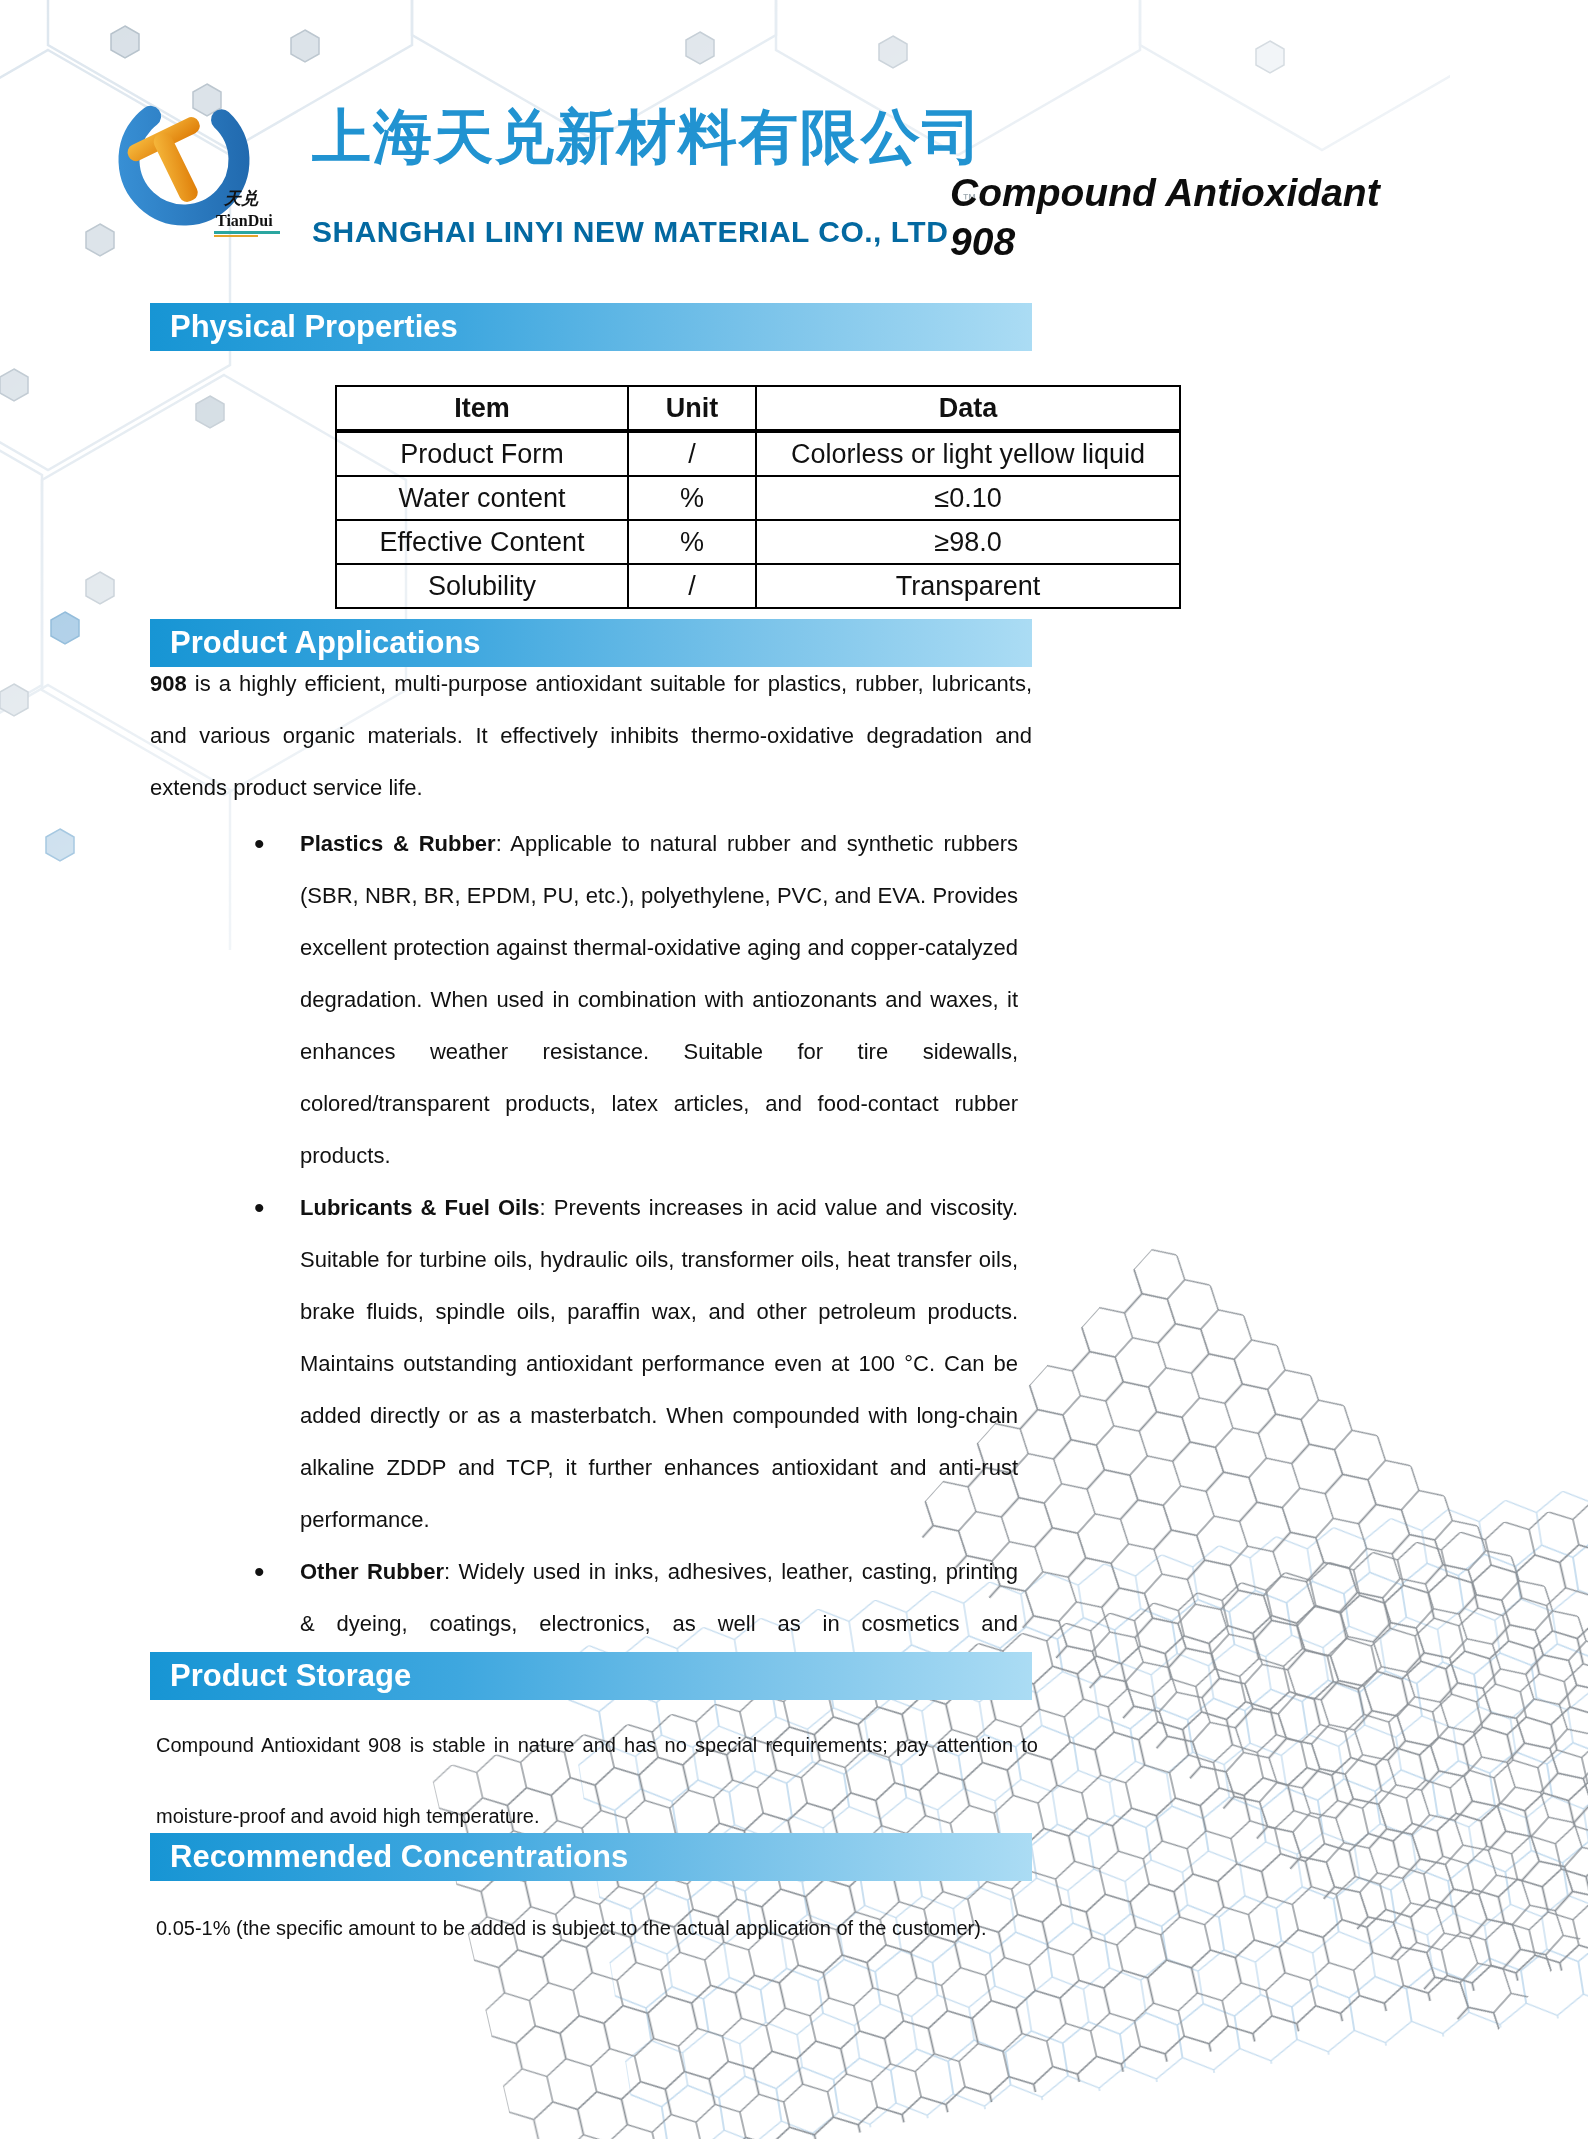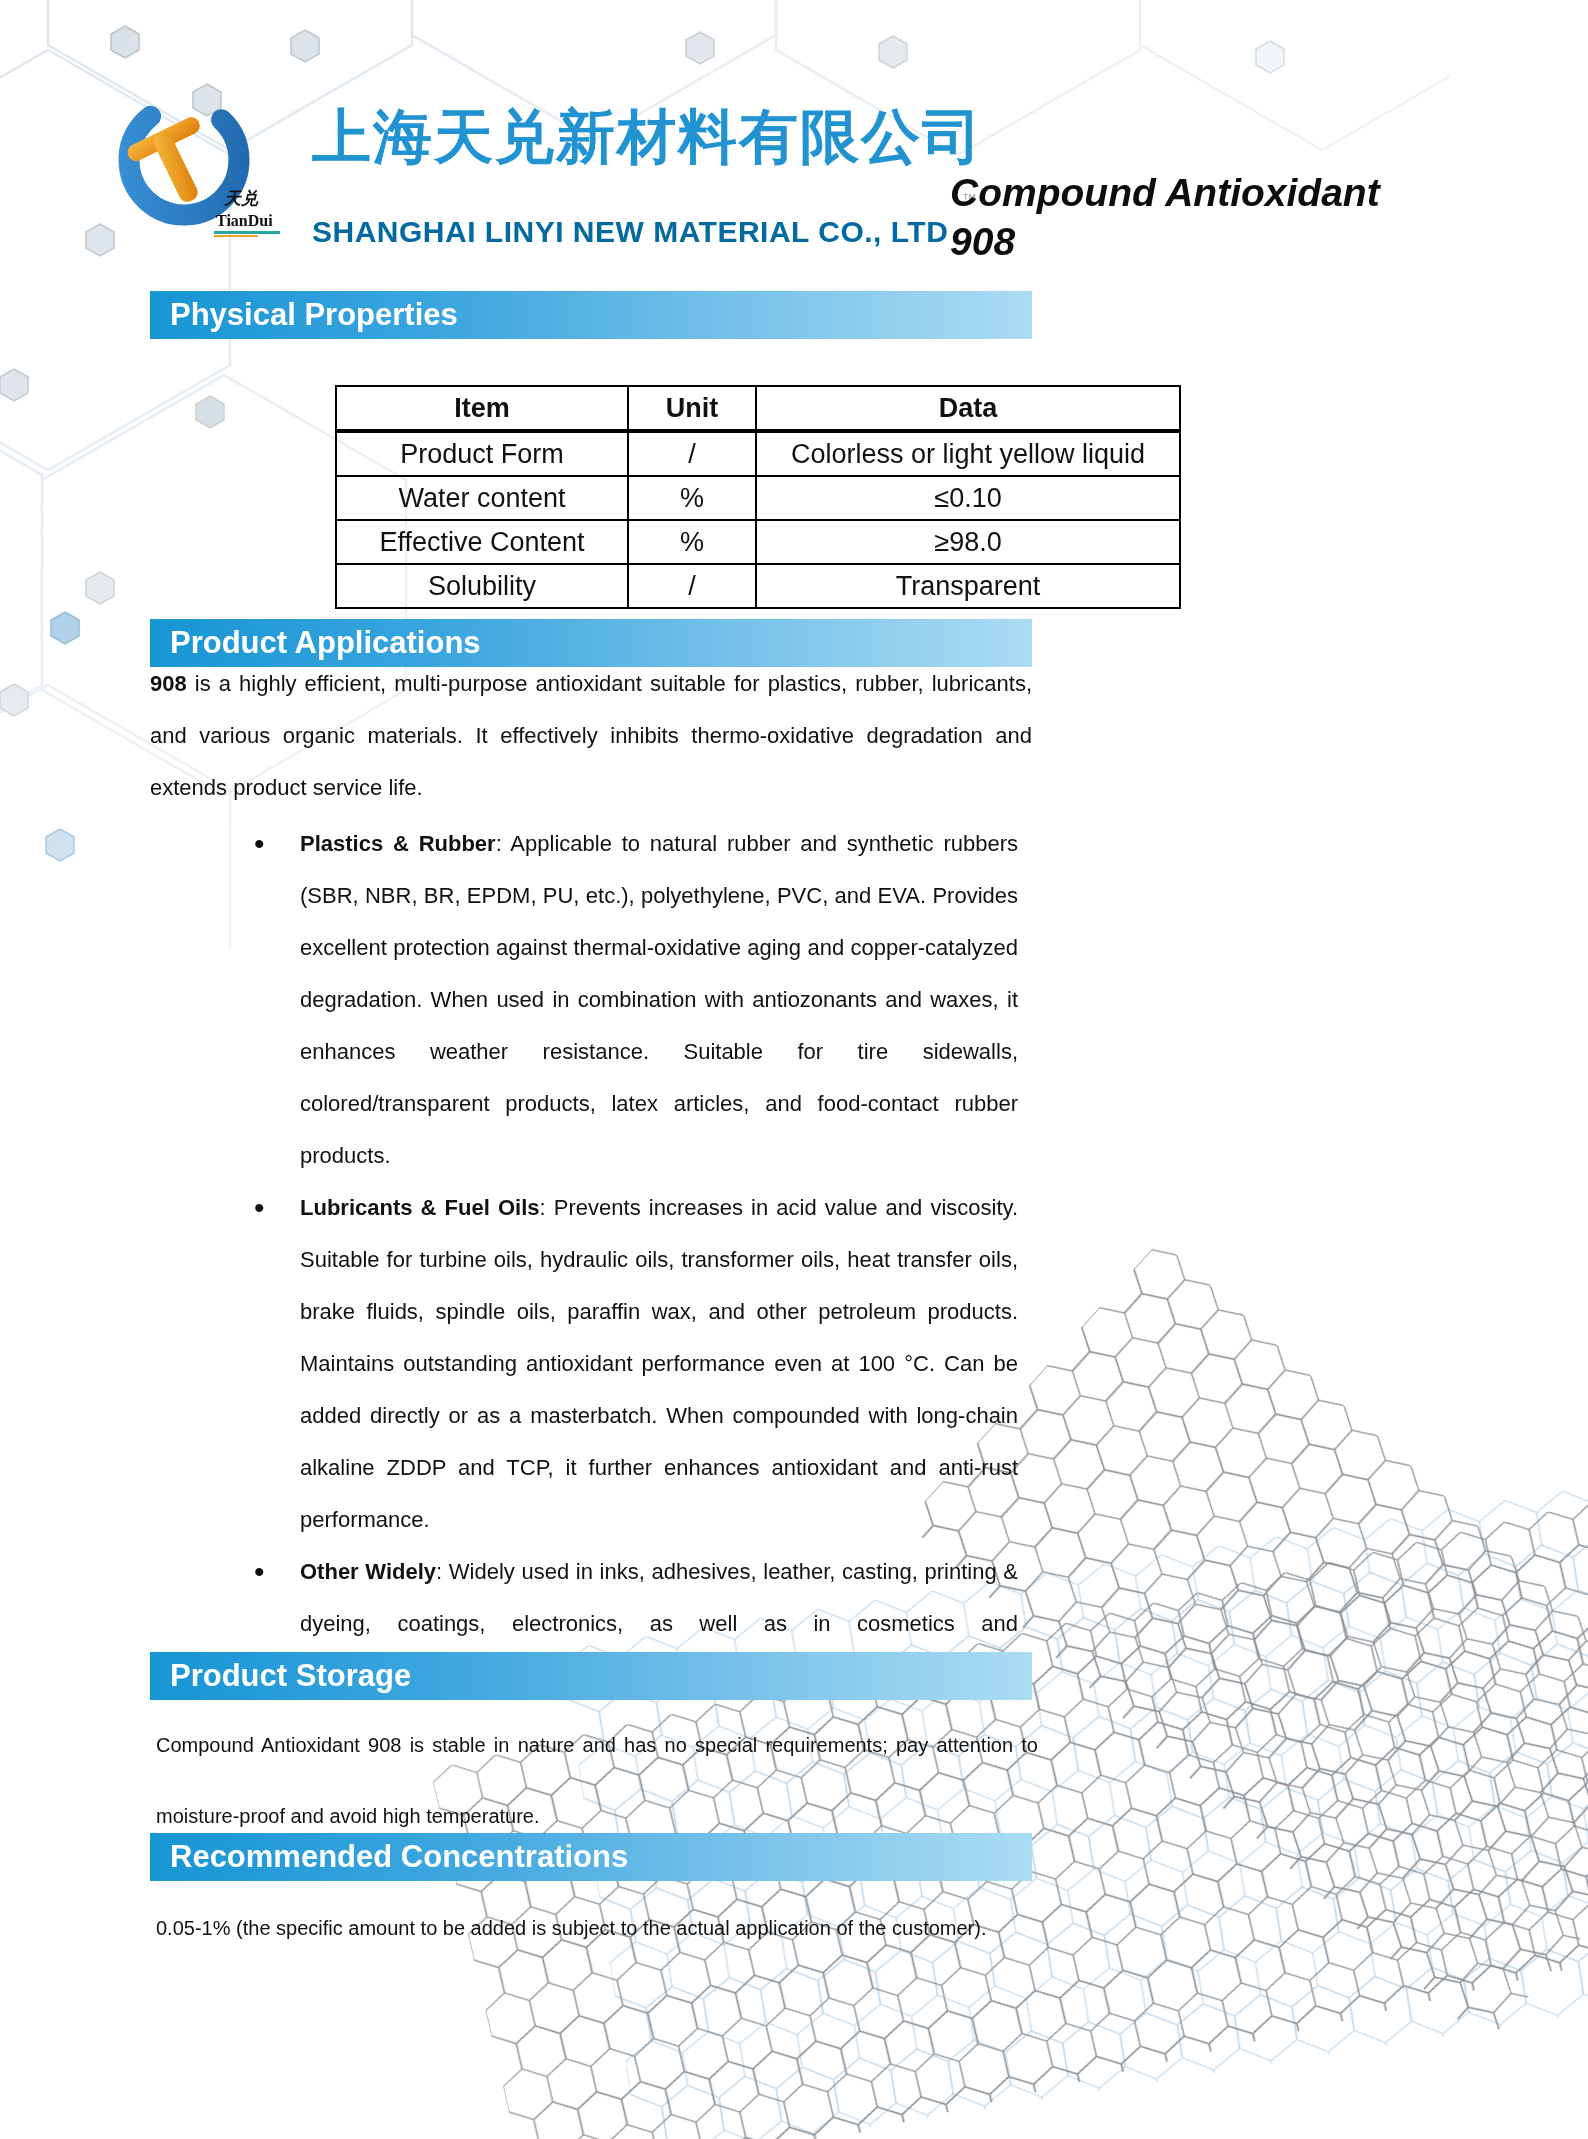--- a/index.html
+++ b/index.html
@@ -29,21 +29,21 @@
     line-height:49px;
   }
 
   
   .bar{
     position:absolute;left:150px;width:882px;height:48px;
     background:linear-gradient(90deg,#1795d4 0%,#3ea7df 35%,#7cc4ea 70%,#abdcf4 100%);
     color:#ffffff;font-weight:bold;font-size:31px;
     display:flex;align-items:center;padding-left:20px;box-sizing:border-box;
   }
-  #bar-physical{top:291px;text-align:right;}
+  #bar-physical{top:303px;text-align:right;}
   #bar-applications{top:619px;}
   #bar-storage{top:1652px;}
   #bar-concentrations{top:1833px;}
 
   
   .props-table{
     position:absolute;left:335px;top:385px;border-collapse:collapse;
     font-size:27px;table-layout:fixed;background:transparent;padding-left:36px;
   }
   .props-table th,.props-table td{
@@ -237,21 +237,21 @@
 
   <div class="bar" id="bar-applications">
     <span>Product Applications</span>
   </div>
 
   <div class="apps-block">
     <p class="apps-intro"><b>908</b><span> is a highly efficient, multi-purpose antioxidant suitable for plastics, rubber, lubricants, and various organic materials. It effectively inhibits thermo-oxidative degradation and extends product service life.</span></p>
     <ul class="apps-list">
       <li><b>Plastics &amp; Rubber</b><span>: Applicable to natural rubber and synthetic rubbers (SBR, NBR, BR, EPDM, PU, etc.), polyethylene, PVC, and EVA. Provides excellent protection against thermal-oxidative aging and copper-catalyzed degradation. When used in combination with antiozonants and waxes, it enhances weather resistance. Suitable for tire sidewalls, colored/transparent products, latex articles, and food-contact rubber products.</span></li>
       <li><b>Lubricants &amp; Fuel Oils</b><span>: Prevents increases in acid value and viscosity. Suitable for turbine oils, hydraulic oils, transformer oils, heat transfer oils, brake fluids, spindle oils, paraffin wax, and other petroleum products. Maintains outstanding antioxidant performance even at 100 °C. Can be added directly or as a masterbatch. When compounded with long-chain alkaline ZDDP and TCP, it further enhances antioxidant and anti-rust performance.</span></li>
-      <li><b>Other Widely</b><span>: Widely used in inks, adhesives, leather, casting, printing &amp; dyeing, coatings, electronics, as well as in cosmetics and pharmaceuticals as a stabilizer.</span></li>
+      <li><b>Other Rubber</b><span>: Widely used in inks, adhesives, leather, casting, printing &amp; dyeing, coatings, electronics, as well as in cosmetics and pharmaceuticals as a stabilizer.</span></li>
     </ul>
   </div>
 
   <div class="bar" id="bar-storage">
     <span>Product Storage</span>
   </div>
   <p class="body-par" id="storage-par">Compound Antioxidant 908 is stable in nature and has no special requirements; pay attention to moisture-proof and avoid high temperature.</p>
 
   <div class="bar" id="bar-concentrations">
     <span>Recommended Concentrations</span>

